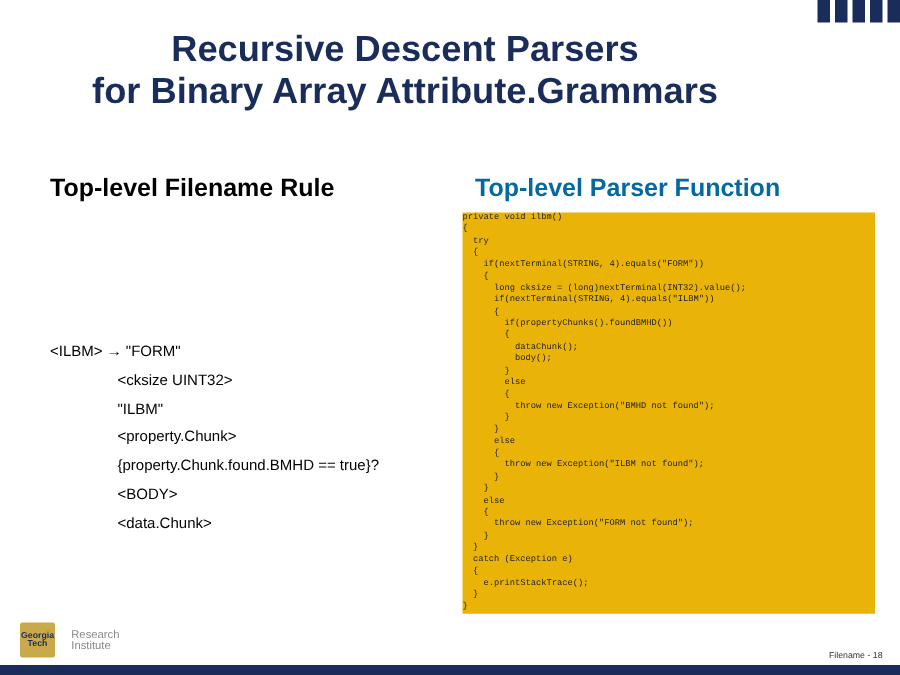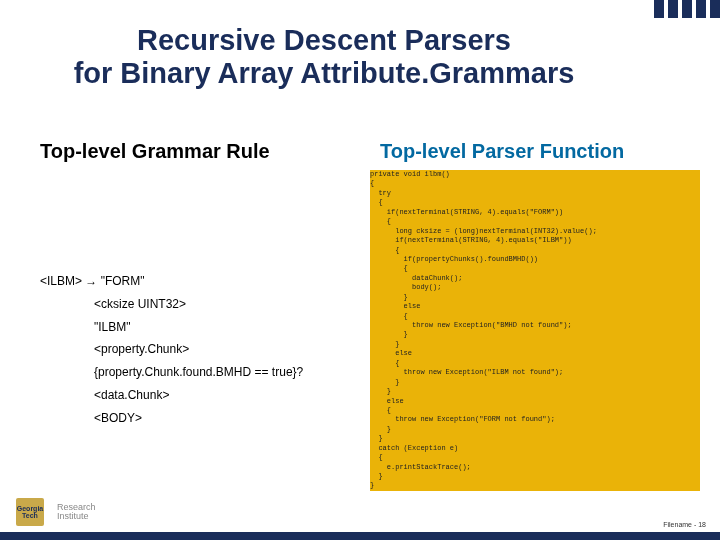--- a/index.html
+++ b/index.html
@@ -29,31 +29,31 @@
       <div></div>
       <div></div>
       <div></div>
   </div>
 
   <div class="title">
     <span>Recursive Descent Parsers</span><br>
     <span>for Binary Array Attribute.Grammars</span>
   </div>
 
-  <div class="section-left">Top-level Grammar Rule</div>
+  <div class="section-left">Top-level Filename Rule</div>
   <div class="section-right">Top-level Parser Function</div>
 
   <div class="grammar">
     <div>&lt;ILBM&gt; → "FORM"</div>
     <div class="indent">&lt;cksize UINT32&gt;</div>
     <div class="indent">"ILBM"</div>
     <div class="indent">&lt;property.Chunk&gt;</div>
     <div class="indent">{property.Chunk.found.BMHD == true}?</div>
+    <div class="indent">&lt;BODY&gt;</div>
     <div class="indent">&lt;data.Chunk&gt;</div>
-    <div class="indent">&lt;BODY&gt;</div>
   </div>
 
   <div class="code">private void ilbm()
 {
   try
   {
     if(nextTerminal(STRING, 4).equals("FORM"))
     {
       long cksize = (long)nextTerminal(INT32).value();
       if(nextTerminal(STRING, 4).equals("ILBM"))

